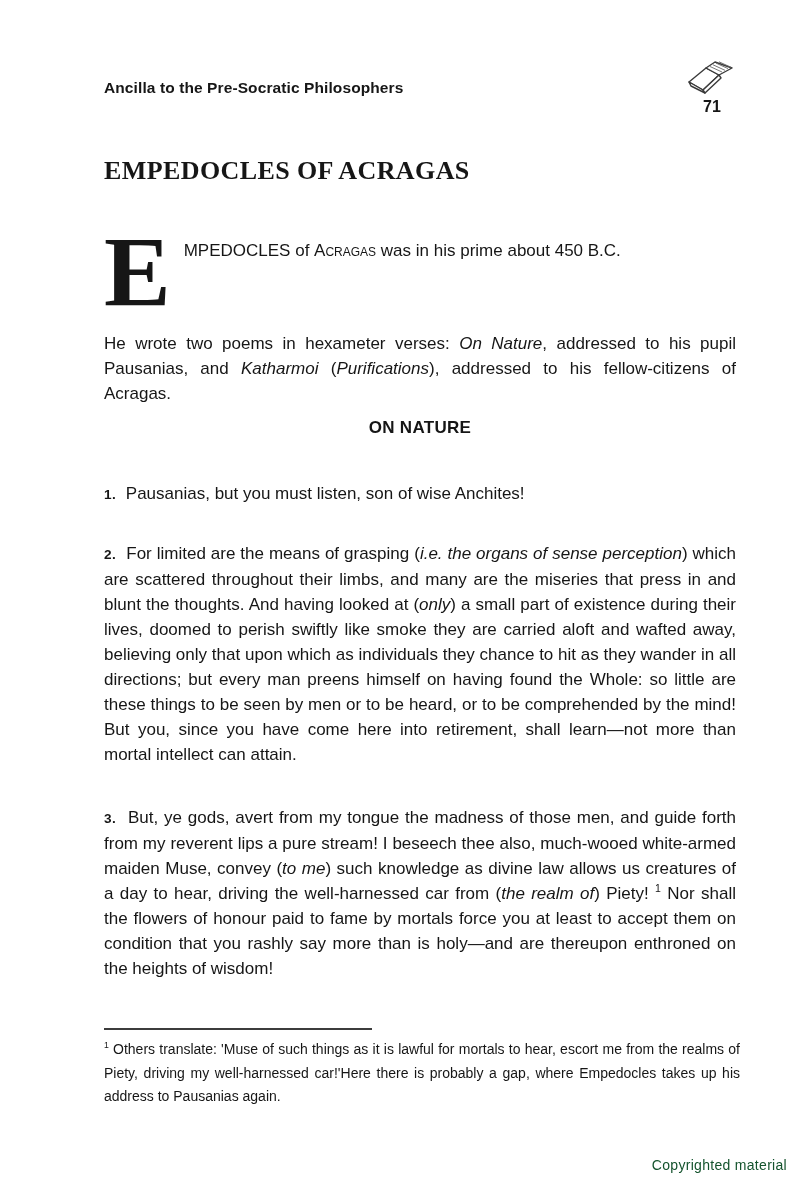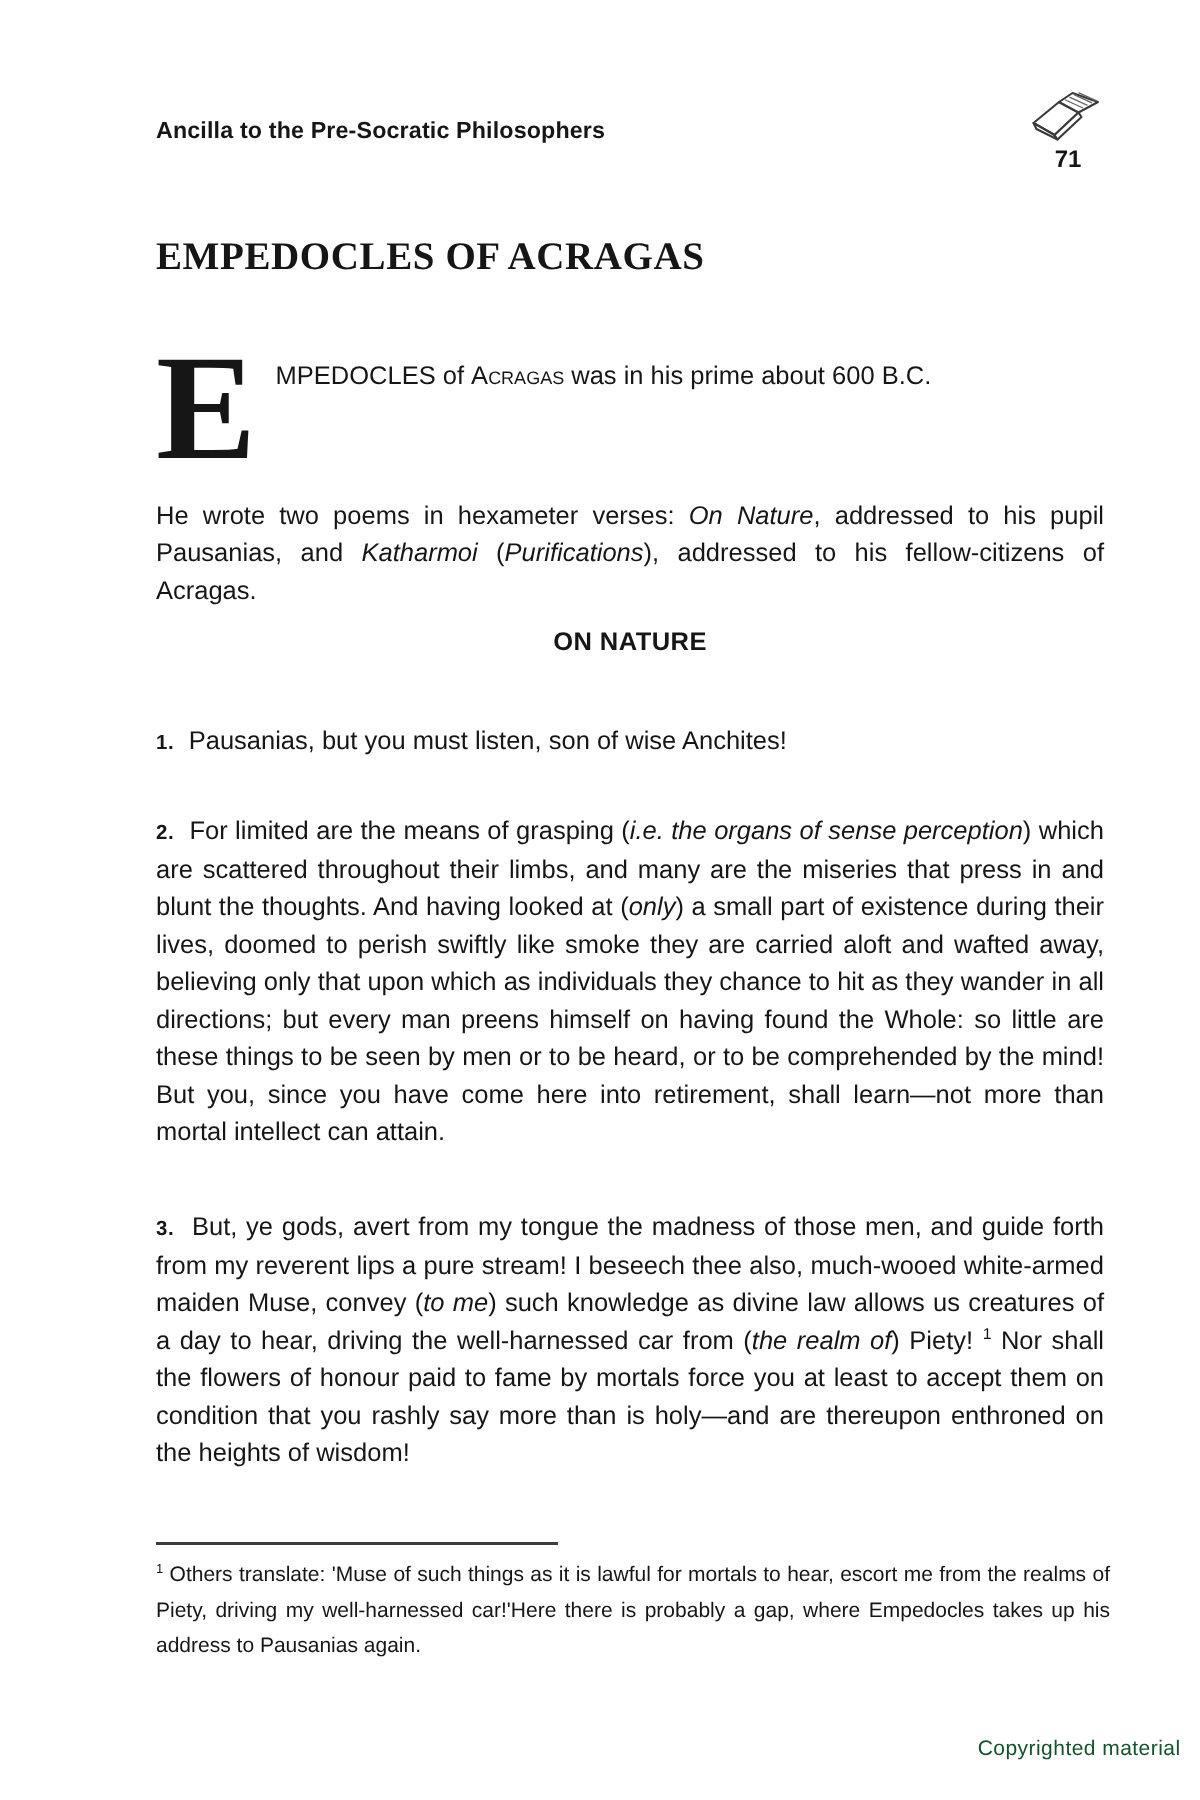--- a/index.html
+++ b/index.html
@@ -94,21 +94,21 @@
         </g>
       </svg>
       <span class="page-number">71</span>
     </span>
   </div>
 
   <div class="abs chapter-title">EMPEDOCLES OF ACRAGAS</div>
 
   <div class="abs intro">
     <span class="drop-cap">E</span>
-    <span class="intro-line"><span>MPEDOCLES of </span><span class="sc">Acragas</span><span> was in his prime about 600 B.C.</span></span>
+    <span class="intro-line"><span>MPEDOCLES of </span><span class="sc">Acragas</span><span> was in his prime about 450 B.C.</span></span>
   </div>
 
   <div class="abs para" style="top:318px;"><span>He wrote two poems in hexameter verses: </span><span class="it">On Nature</span><span>, addressed to his pupil Pausanias, and </span><span class="it">Katharmoi</span><span> (</span><span class="it">Purifications</span><span>), addressed to his fellow-citizens of Acragas.</span></div>
 
   <div class="abs section-heading">ON NATURE</div>
 
   <div class="abs para" style="top:468px;"><span class="num">1.</span><span>&nbsp; Pausanias, but you must listen, son of wise Anchites!</span></div>
 
   <div class="abs para" style="top:528px;"><span class="num">2.</span><span>&nbsp; For limited are the means of grasping (</span><span class="it">i.e. the organs of sense perception</span><span>) which are scattered throughout their limbs, and many are the miseries that press in and blunt the thoughts. And having looked at (</span><span class="it">only</span><span>) a small part of existence during their lives, doomed to perish swiftly like smoke they are carried aloft and wafted away, believing only that upon which as individuals they chance to hit as they wander in all directions; but every man preens himself on having found the Whole: so little are these things to be seen by men or to be heard, or to be comprehended by the mind! But you, since you have come here into retirement, shall learn—not more than mortal intellect can attain.</span></div>
 

